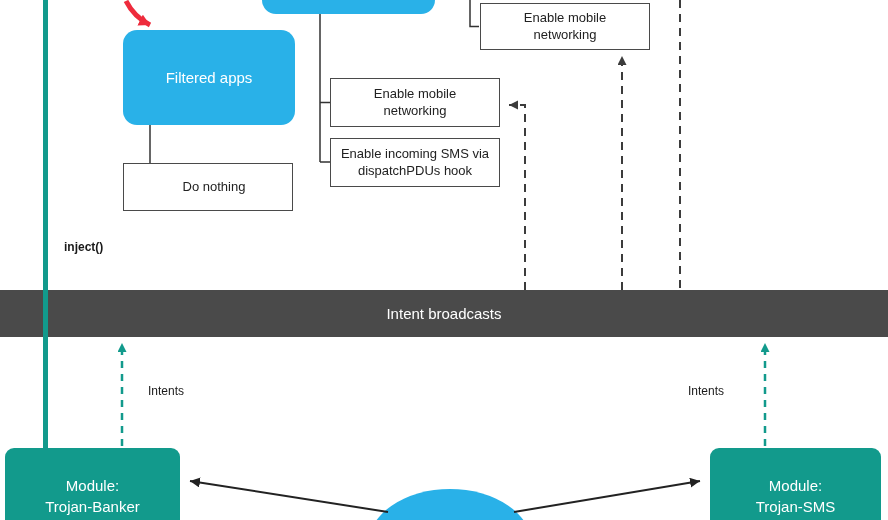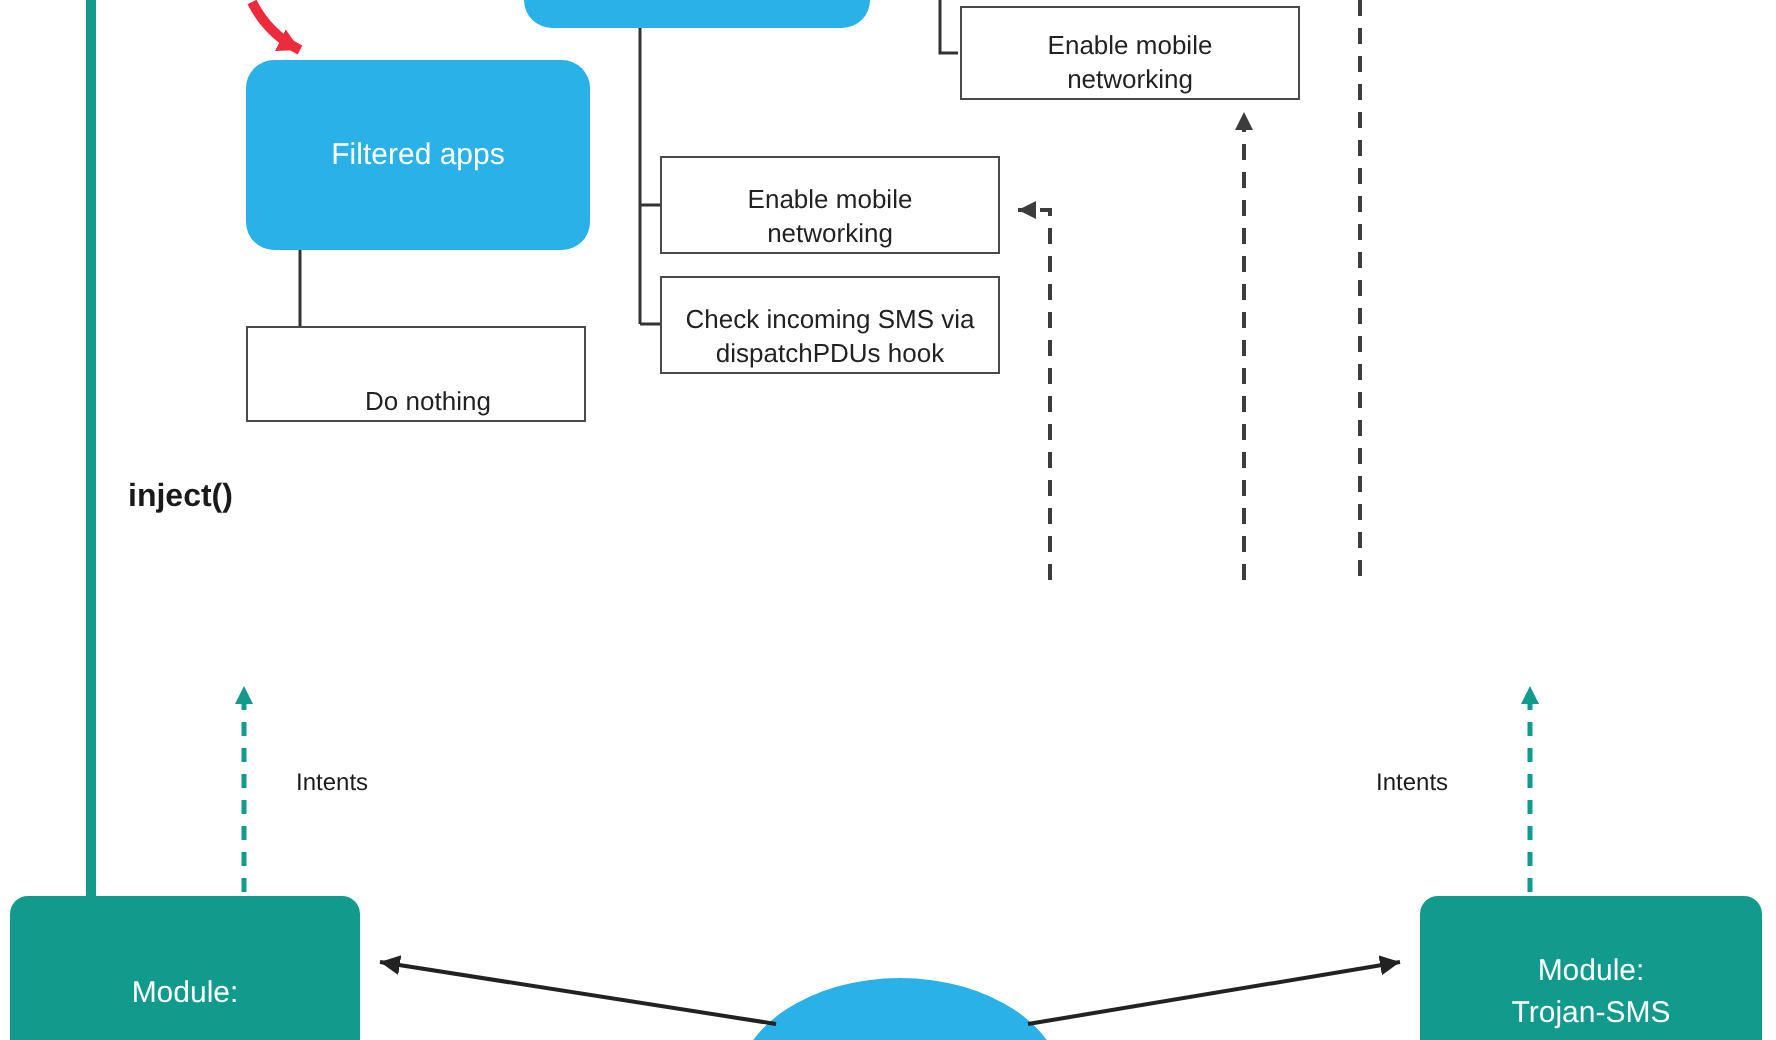--- a/index.html
+++ b/index.html
@@ -22,21 +22,21 @@
     justify-content: center;
     font-size: 15px;
     z-index: 2;
   }
   .white-box {
     position: absolute;
     background: #ffffff;
     border: 1px solid #4a4a4a;
     color: #222222;
     display: flex;
-    align-items: flex-end;
+    align-items: center;
     justify-content: center;
     text-align: center;
     font-size: 13px;
     line-height: 1.3;
     z-index: 2;
   }
   .teal-box {
     position: absolute;
     background: #129a8c;
     color: #ffffff;
@@ -70,21 +70,21 @@
     position: absolute;
     left: 0; top: 290px; width: 888px; height: 47px;
     background: #4a4a4a;
     color: #ffffff;
     display: flex;
     align-items: center;
     justify-content: center;
     font-size: 15px;
     z-index: 2;
   }
-  #label-inject { left: 64px; top: 240px; font-weight: bold; font-size: 16px; }
+  #label-inject { left: 64px; top: 240px; font-weight: bold; font-size: 12px; }
   #label-intents-left  { left: 148px; top: 384px; }
   #label-intents-right { left: 688px; top: 384px; }
   #module-banker { left: 5px;   top: 448px; width: 175px; height: 96px; }
   #module-sms    { left: 710px; top: 448px; width: 171px; height: 96px; }
   #center-ellipse {
     position: absolute;
     left: 368px; top: 489px; width: 164px; height: 112px;
     background: #29b1e8;
     border-radius: 50%;
     z-index: 2;
@@ -110,34 +110,38 @@
 
   <div class="white-box" id="box-do-nothing">
     <span>Do nothing</span>
   </div>
 
   <div class="white-box" id="box-enable-mid">
     <span>Enable mobile networking</span>
   </div>
 
   <div class="white-box" id="box-check-sms">
-    <span>Check incoming SMS via dispatchPDUs hook</span>
+    <span>Enable incoming SMS via dispatchPDUs hook</span>
   </div>
 
   <div class="white-box" id="box-enable-top">
     <span>Enable mobile networking</span>
   </div>
 
+  <div id="intent-bar">
+    <span>Intent broadcasts</span>
+  </div>
 
   <div class="text-label" id="label-inject">inject()</div>
   <div class="text-label" id="label-intents-left">Intents</div>
   <div class="text-label" id="label-intents-right">Intents</div>
 
   <div class="teal-box" id="module-banker">
     <div>Module:</div>
+    <div>Trojan-Banker</div>
   </div>
   <div class="teal-box" id="module-sms">
     <div>Module:</div>
     <div>Trojan-SMS</div>
   </div>
 
   <div id="center-ellipse"></div>
 
   <svg id="connector-layer" width="888" height="520" viewBox="0 0 888 520" xmlns="http://www.w3.org/2000/svg">
     <defs>

